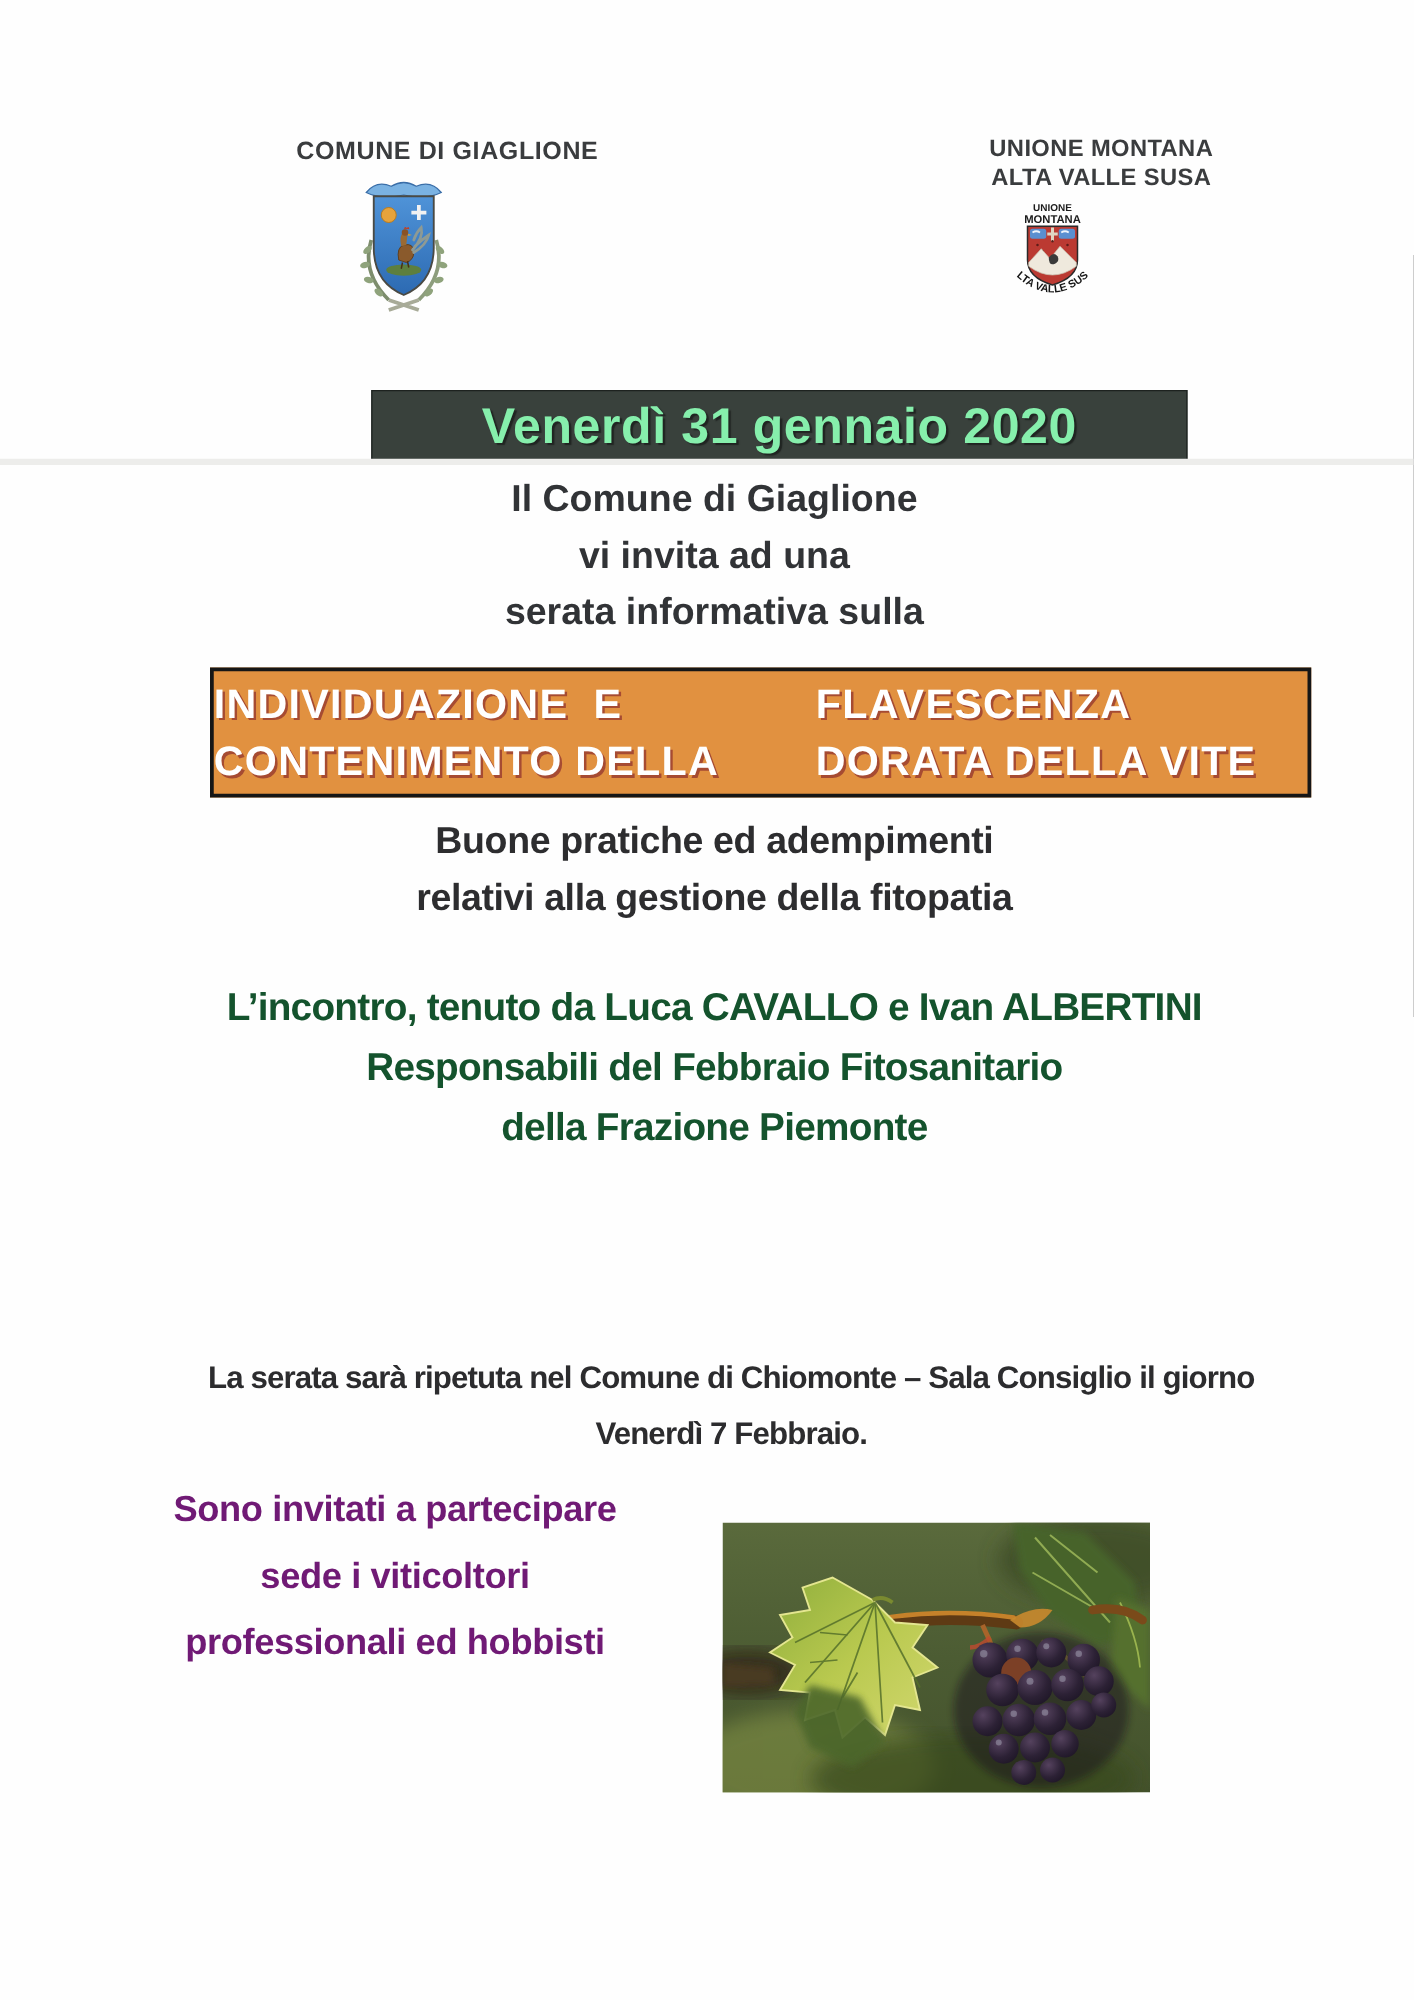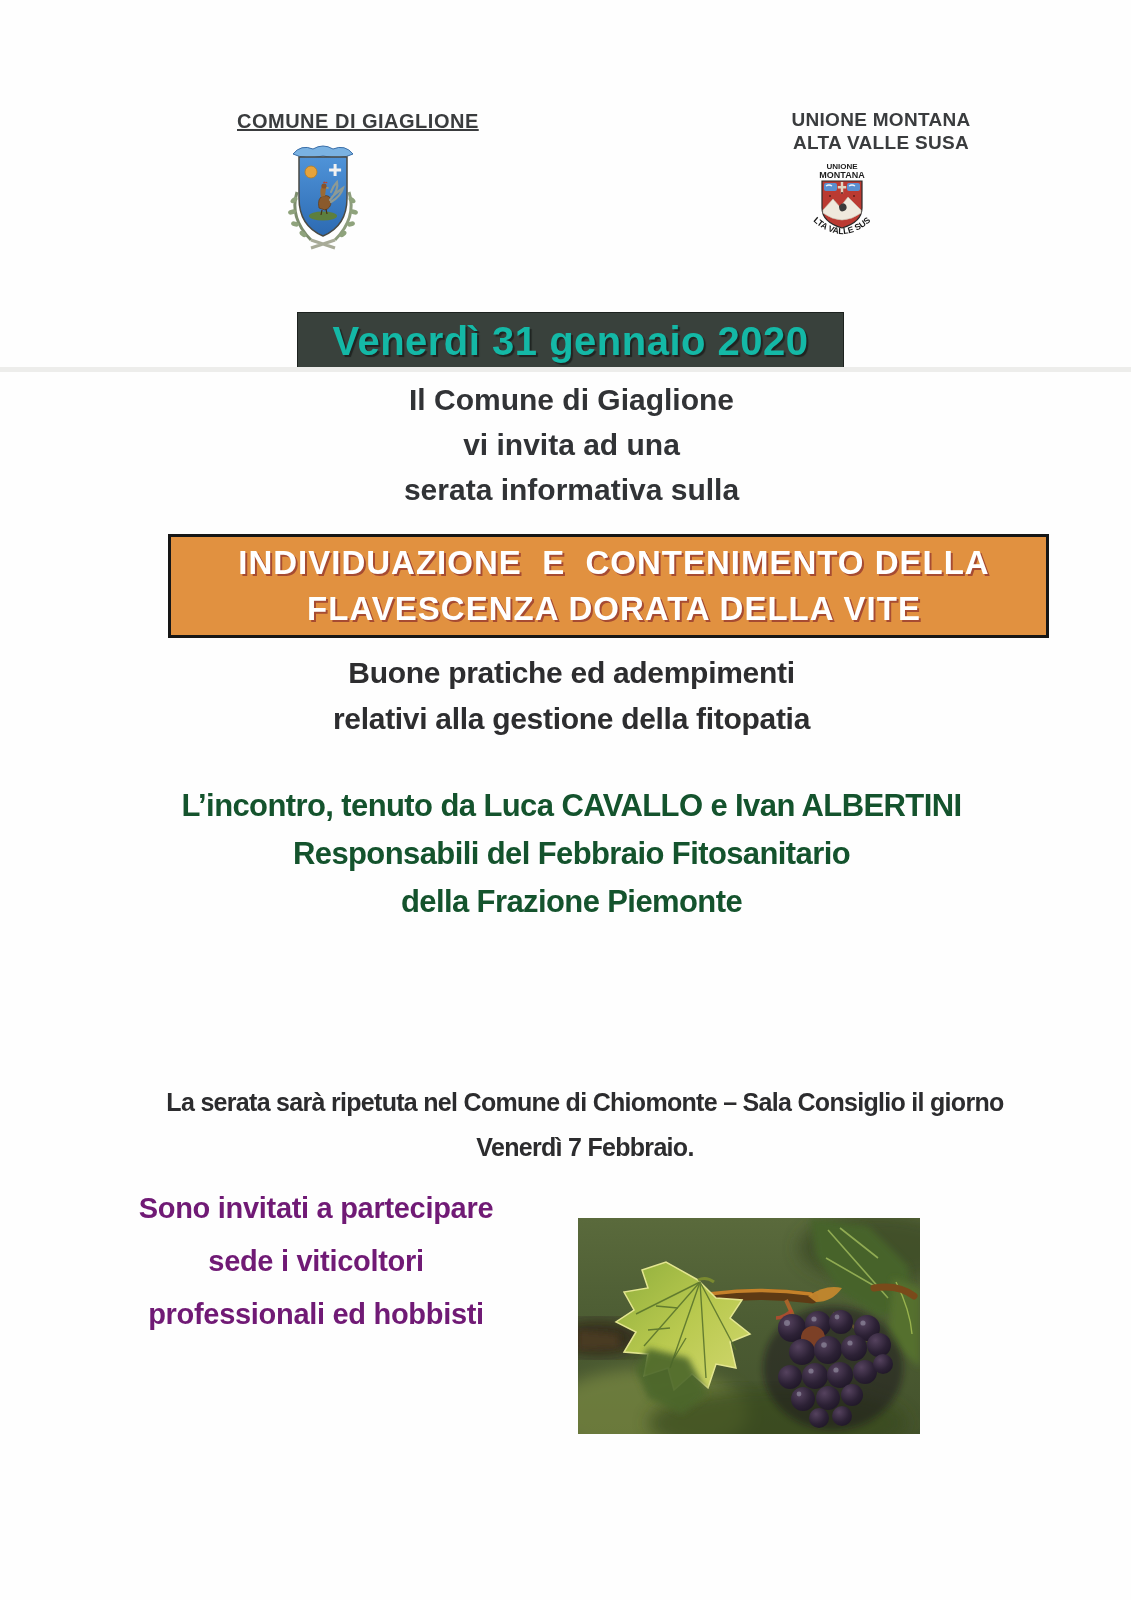--- a/index.html
+++ b/index.html
@@ -5,43 +5,43 @@
   html,body{margin:0;padding:0;background:#888;}
   .page{
     position:relative;width:1131px;height:1600px;margin:0 auto;
     background:#fefefe;overflow:hidden;
     font-family:"Liberation Sans","DejaVu Sans",sans-serif;
     color:#2e3032;
   }
   .abs{position:absolute;}
 
   
-  .hdr-left-title{left:237px;top:110px;font-size:20px;font-weight:bold;color:#3a3c3e;letter-spacing:.5px;text-decoration:underline;}
+  .hdr-left-title{left:237px;top:110px;font-size:20px;font-weight:bold;color:#3a3c3e;letter-spacing:.5px;}
   .crest{left:281px;top:140px;width:84px;height:116px;}
   .hdr-right{left:766px;top:108px;width:230px;text-align:center;font-size:19px;font-weight:bold;color:#3a3c3e;line-height:23px;letter-spacing:.3px;}
   .um-logo{left:806px;top:160px;width:72px;height:92px;}
 
   
   .date-banner{
-    left:297px;top:312px;width:547px;height:58px;
+    left:297px;top:312px;width:653px;height:58px;
     background:#39413c;border:1px solid #1d221f;box-sizing:border-box;
     display:flex;align-items:center;justify-content:center;
-    color:#14b8a6;font-size:40px;font-weight:bold;letter-spacing:.5px;
+    color:#86efac;font-size:40px;font-weight:bold;letter-spacing:.5px;
     text-shadow:2px 2px 1px rgba(0,0,0,.45);
   }
   .scan-band{left:0;width:1131px;height:5px;background:#ededeb;}
 
   .center-text{left:6px;width:1131px;text-align:center;}
   .intro{top:377px;font-size:30px;font-weight:bold;line-height:45px;color:#313336;}
 
   .topic-banner{
     left:168px;top:534px;width:881px;height:104px;box-sizing:border-box;
     background:#e19140;border:3px solid #161616;
-    display:flex;flex-direction:column;align-items:center;justify-content:center;
-    color:#fff;font-weight:bold;font-size:33px;line-height:46px;letter-spacing:1px;padding-left:11px;
+    display:flex;flex-direction:row;align-items:center;justify-content:center;
+    color:#fff;font-weight:bold;font-size:33px;line-height:46px;letter-spacing:1px;
   }
   .topic-banner .tline{white-space:pre-wrap;text-shadow:2px 2px 0 rgba(155,62,48,.85);}
 
   .subtitle{top:650px;font-size:30px;font-weight:bold;line-height:46px;color:#2d2d2f;letter-spacing:-.3px;}
   .speakers{top:782px;font-size:31px;font-weight:bold;line-height:48px;color:#14532d;letter-spacing:-.6px;}
   .venue{top:947px;font-size:25px;font-weight:bold;line-height:38px;color:#2c2c2e;letter-spacing:-.4px;}
 
   .repeat{left:95px;top:1080px;width:980px;text-align:center;font-size:25px;font-weight:bold;
     line-height:45px;color:#2c2c2e;letter-spacing:-.7px;}
 

